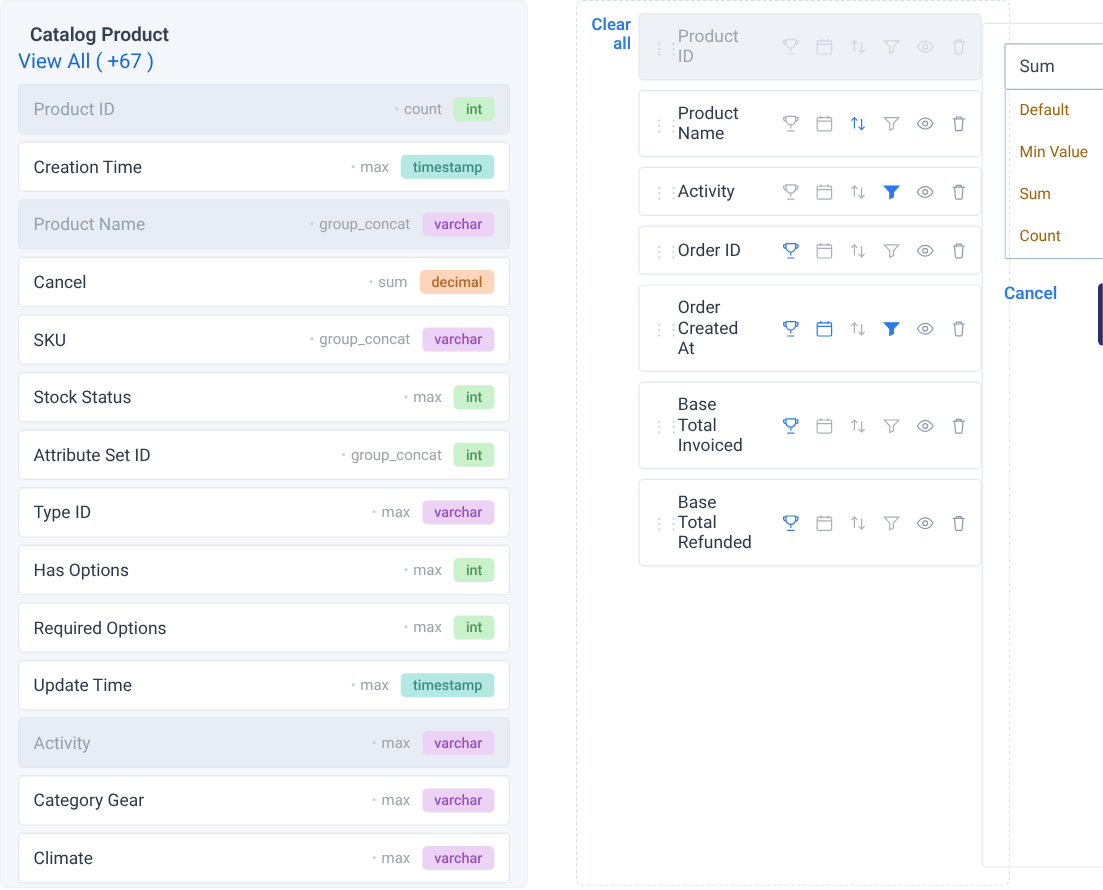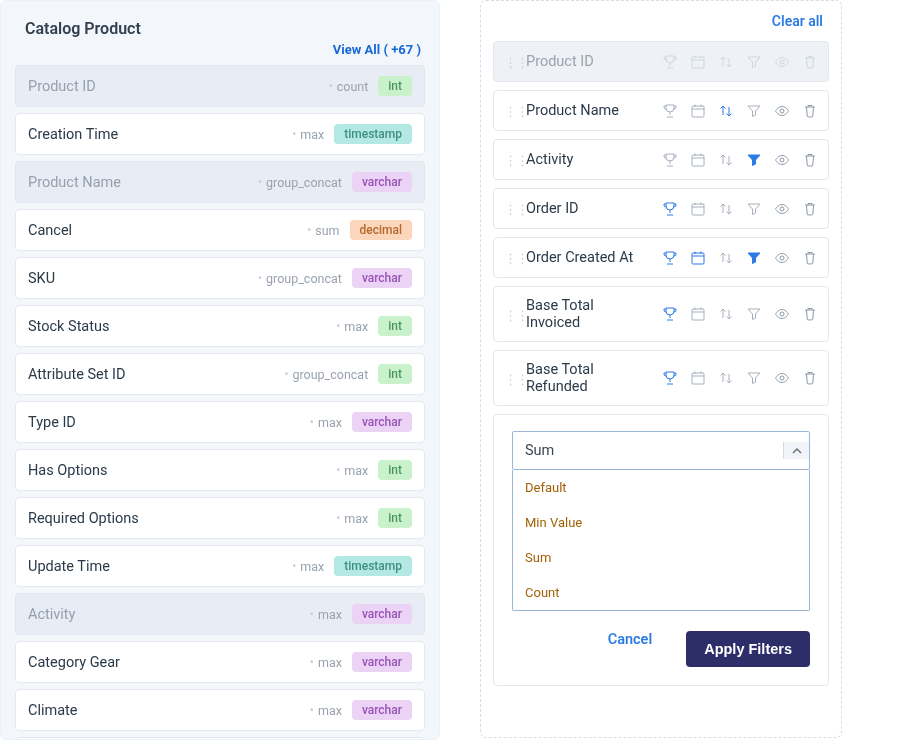--- a/index.html
+++ b/index.html
@@ -30,21 +30,21 @@
   .left{
     width:440px;height:740px;flex:0 0 440px;
     padding:12px 14px 10px 14px;
     background:var(--bg);
     border:1px solid #eef2f7;border-radius:6px;
     overflow:hidden;
   }
   .left-head{display:flex;align-items:center;gap:10px;margin:6px 6px 4px 10px}
   .left-title{font-size:16px;font-weight:600;color:#33404f}
   .collapse-icon{color:#33404f}
-  .viewall{display:block;text-align:right;color:var(--blue);font-weight:700;font-size:13px;margin:4px 4px 8px 0}
+  .viewall{display:block;color:var(--blue);font-weight:400;font-size:17px;margin:4px 4px 8px 0}
   .left-list{display:flex;flex-direction:column;gap:6px}
   .fld{
     display:flex;align-items:center;
     background:var(--card);
     border:1px solid var(--line);
     border-radius:4px;
     padding:10px 12px;
   }
   .fld.sel{background:#e8edf5;border-color:#e1e7f0}
   .fld .name{font-size:14.5px;color:#2b3a49}
@@ -56,21 +56,21 @@
   .bg-int{background:var(--green);color:var(--green-t)}
   .bg-ts{background:var(--teal);color:var(--teal-t)}
   .bg-dec{background:var(--orange);color:var(--orange-t)}
   .bg-vc{background:var(--lilac);color:var(--lilac-t)}
 
   
   .right{
     flex:1;min-width:0;height:738px;
     padding:10px 12px 14px 12px;
     border:1px dashed #d7dde6;border-radius:6px;background:#fff;
-    display:flex;flex-direction:column;
+    display:flex;flex-direction:row;
   }
   .clearall{text-align:right;color:var(--blue2);font-weight:600;font-size:14px;margin:2px 6px 12px 0}
   .r-list{display:flex;flex-direction:column;gap:8px}
   .row{
     display:flex;align-items:center;gap:12px;
     background:var(--card);border:1px solid var(--line);border-radius:4px;
     padding:10px 10px;
   }
   .row.dim{background:#eef1f6}
   .row .name{font-size:14.5px;color:#2b3a49}

